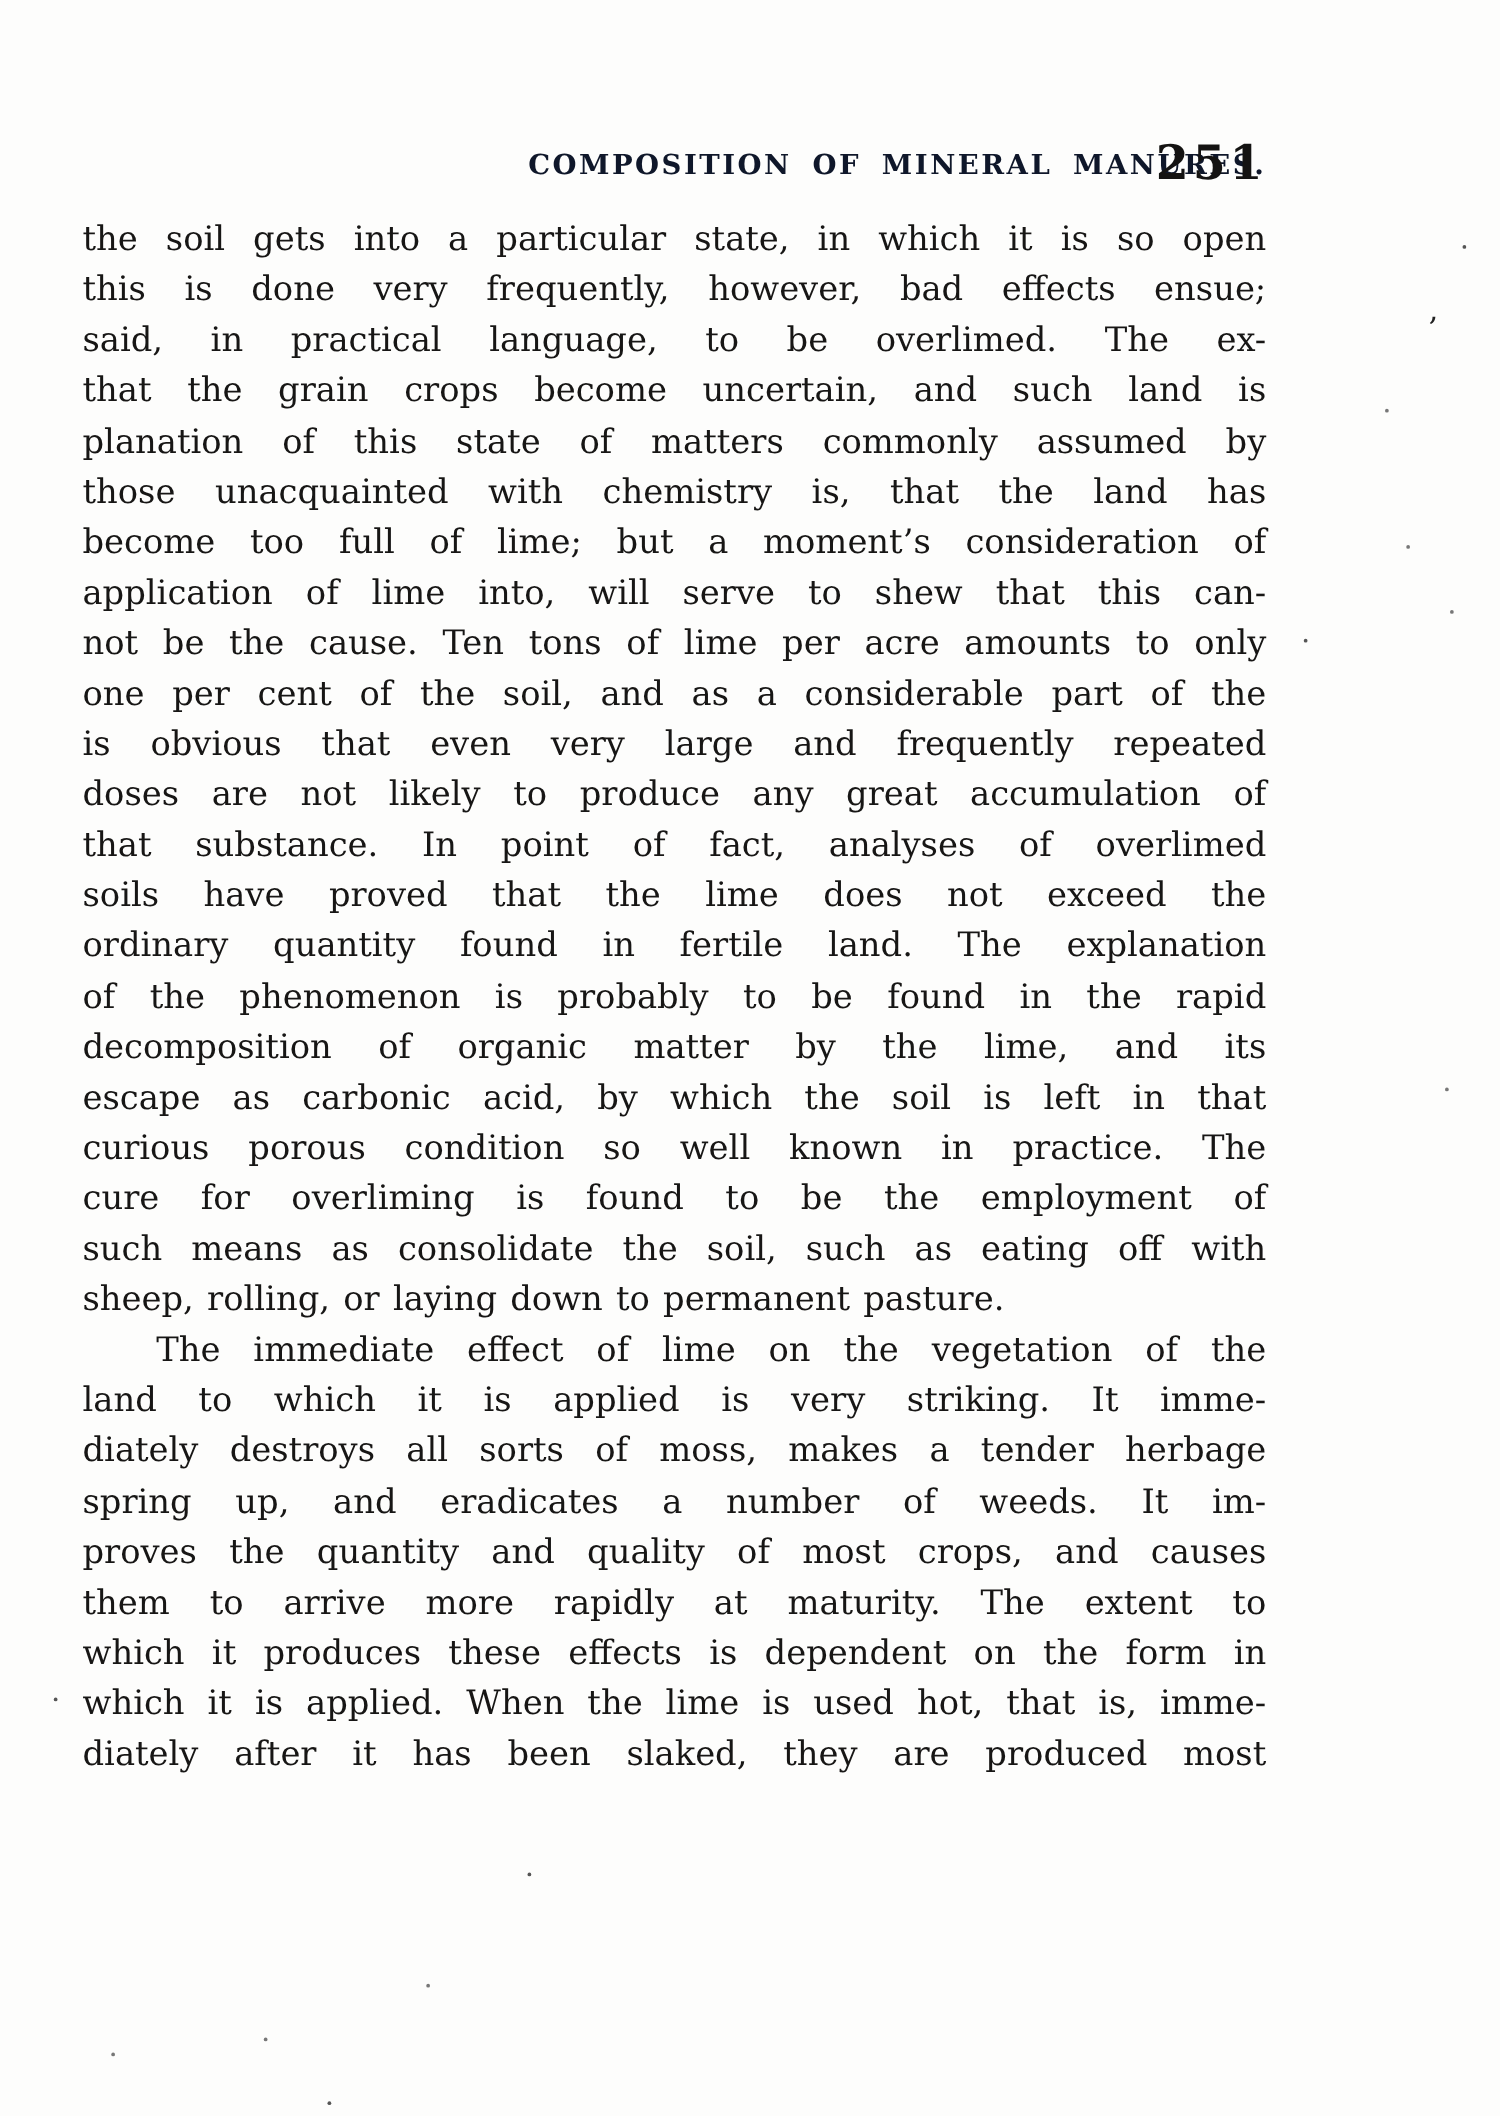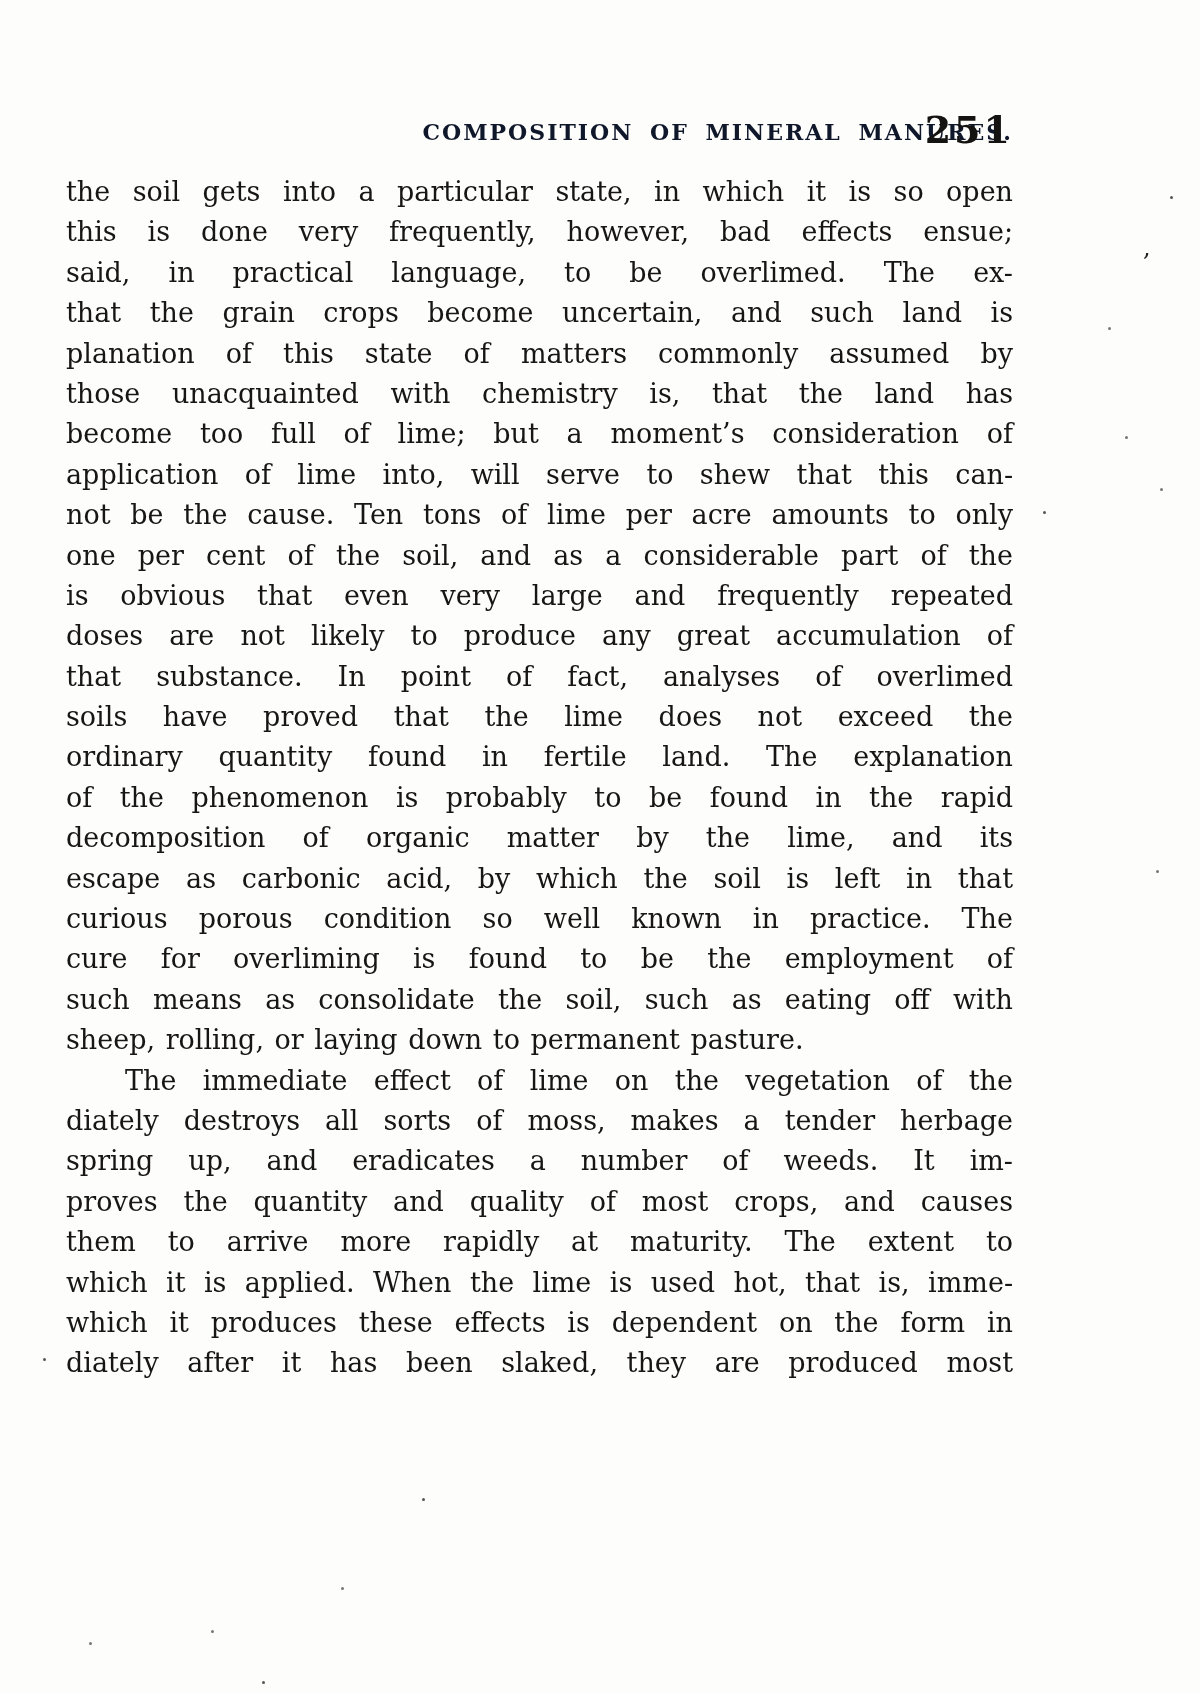--- a/index.html
+++ b/index.html
@@ -111,26 +111,27 @@
       <div class="bodyline">soils have proved that the lime does not exceed the</div>
       <div class="bodyline">ordinary quantity found in fertile land.  The explanation</div>
       <div class="bodyline">of the phenomenon is probably to be found in the rapid</div>
       <div class="bodyline">decomposition of organic matter by the lime, and its</div>
       <div class="bodyline">escape as carbonic acid, by which the soil is left in that</div>
       <div class="bodyline">curious porous condition so well known in practice.  The</div>
       <div class="bodyline">cure for overliming is found to be the employment of</div>
       <div class="bodyline">such means as consolidate the soil, such as eating off with</div>
       <div class="bodyline para-end">sheep, rolling, or laying down to permanent pasture.</div>
       <div class="bodyline indented">The immediate effect of lime on the vegetation of the</div>
+      <div class="bodyline">land to which it is applied is very striking.  It imme-</div>
       <div class="bodyline">diately destroys all sorts of moss, makes a tender  herbage</div>
       <div class="bodyline">spring up, and eradicates a number of weeds.  It im-</div>
       <div class="bodyline">proves the quantity and quality of most crops, and causes</div>
       <div class="bodyline">them to arrive more rapidly at maturity.  The extent to</div>
+      <div class="bodyline">which it produces these effects is dependent on the form in</div>
       <div class="bodyline">which it is applied. When the lime is used hot, that is, imme-</div>
-      <div class="bodyline">which it produces these effects is dependent on the form in</div>
       <div class="bodyline">diately after it has been slaked, they are produced most</div>
     </div>
 
   <div class="speck small" style="left:1170px; top:196px;"></div>
   <div class="comma-mark" style="left:1143px; top:236px;">,</div>
   <div class="speck faint" style="left:1108px; top:327px;"></div>
   <div class="speck faint" style="left:1125px; top:436px;"></div>
   <div class="speck faint" style="left:1160px; top:488px;"></div>
   <div class="speck small" style="left:1043px; top:511px;"></div>
   <div class="speck faint" style="left:1156px; top:870px;"></div>

